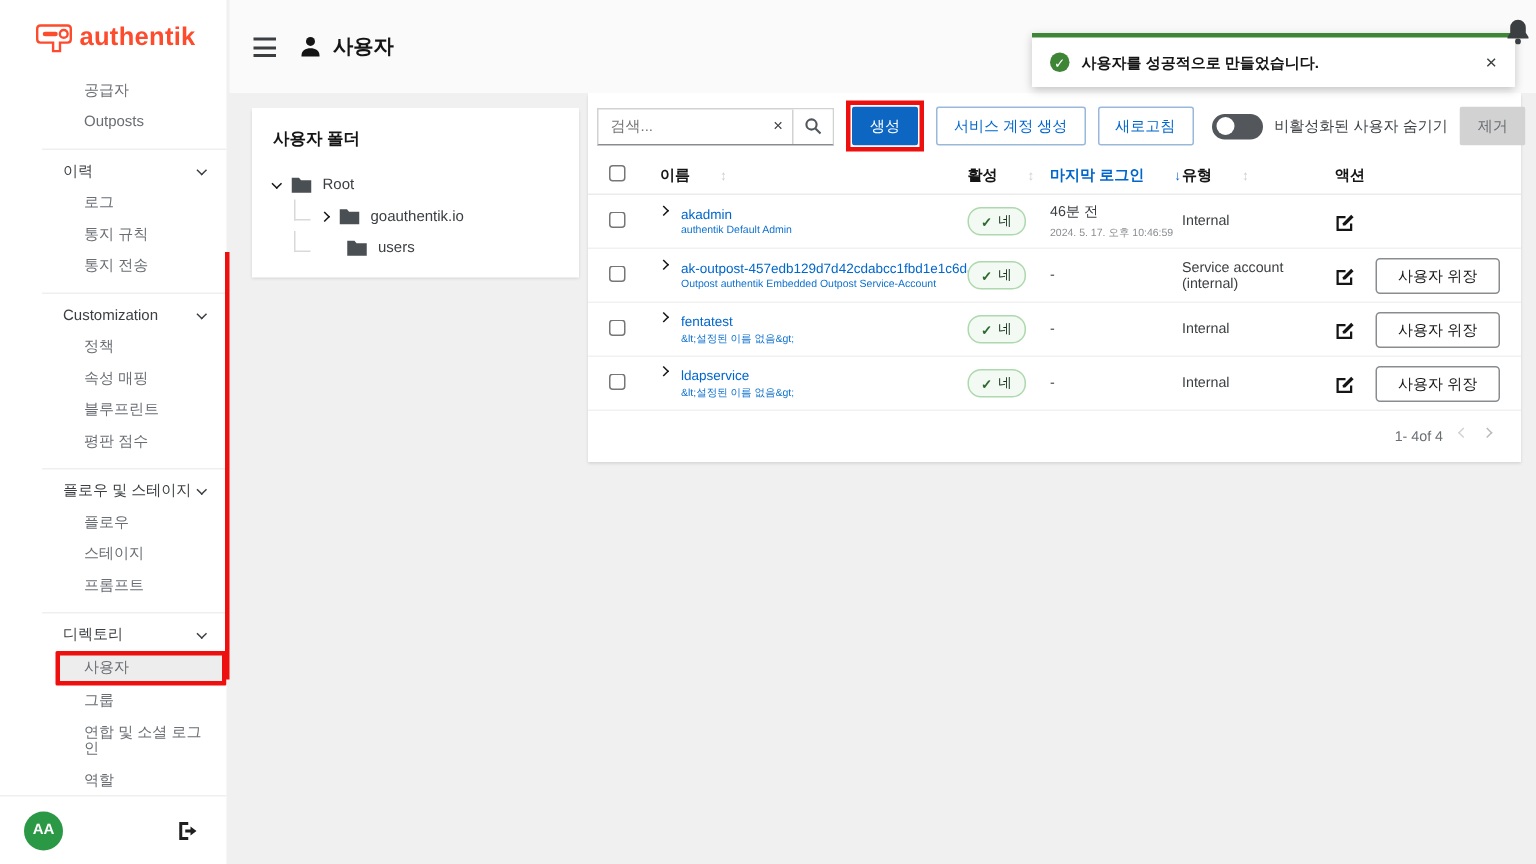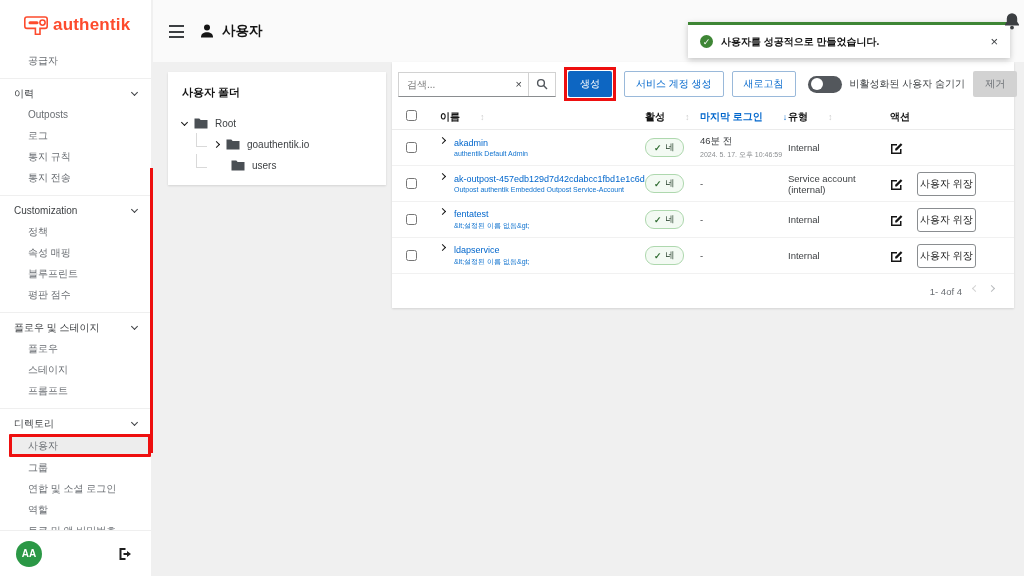--- a/index.html
+++ b/index.html
@@ -7,21 +7,21 @@
   body {
     font-family: "Liberation Sans", sans-serif;
     background:#f0f0f0; position:relative; overflow:hidden;
     color:#151515;
   }
   
   .sidebar { position:absolute; left:0; top:0; width:152px; height:576px; background:#fff;
     border-right:1px solid #f0f0f0; z-index:4; display:flex; flex-direction:column; }
   .logo-row { height:50px; display:flex; align-items:center; padding-left:24px; gap:5px; }
   .logo-text { color:#fd4b2d; font-weight:700; font-size:17px; letter-spacing:.2px; }
-  .nav { flex:1; font-size:10px; color:#6a6e73; overflow:hidden; }
+  .nav { flex:1; font-size:10px; color:#6a6e73; overflow:hidden;padding-left:28px; }
   .nav-item { padding:5px 10px 5px 28px; cursor:pointer; line-height:11px; }
   .nav-item.section { display:flex; justify-content:space-between; align-items:center;
     padding-left:14px; padding-right:14px; color:#3c3f42; margin-top:7px;
     border-top:1px solid #efefef; padding-top:9px; }
   .caret { width:5px; height:5px; border-right:1.4px solid #3c3f42; border-bottom:1.4px solid #3c3f42;
     display:inline-block; transform:rotate(45deg); margin-top:-3px; }
   .caret-right { transform:rotate(-45deg); margin-top:0; }
   .nav-item.active { background:#ededed; border:3px solid #ee0f0f; margin-left:9px;
     padding:3px 6px 3px 16px; border-radius:1px; }
   .sidebar-foot { border-top:1px solid #efefef; height:46px; display:flex; align-items:center;
@@ -88,21 +88,21 @@
   .name-sub { color:#0f72cf; font-size:7px; white-space:nowrap; overflow:hidden; }
   .badge { display:inline-flex; gap:4px; align-items:center; background:#f3faf3; border:1px solid #aed8ae;
     border-radius:9px; padding:2px 8px; font-size:9px; color:#15301a; width:max-content; }
   .badge .chk { color:#2f6b31; font-weight:700; font-size:9px; }
   .lastlogin { font-size:9.5px; color:#3c3f42; }
   .lastlogin .detail { display:block; font-size:7px; color:#8a8d90; margin-top:2px; }
   .type-cell { font-size:9.5px; color:#3c3f42; }
   .actions-cell { display:flex; align-items:center; gap:14px; }
   .edit-btn { background:none; border:0; cursor:pointer; padding:0; line-height:0; }
   .impersonate-btn { border:1px solid #8a8d90; background:#fff; border-radius:3px; font-size:10px;
-    padding:4px 2px; color:#151515; cursor:pointer; font-family:inherit; white-space:nowrap; }
+    padding:4px 14px; color:#151515; cursor:pointer; font-family:inherit; white-space:nowrap; }
   .table-foot { display:flex; justify-content:flex-end; gap:11px;
     padding:12px 20px 0 0; font-size:9.5px; color:#6a6e73; }
   
   .toast { position:absolute; left:688px; top:22px; width:322px; height:36px; background:#fff;
     border-top:3px solid #3e8635; box-shadow:0 2px 6px rgba(0,0,0,.22); z-index:11;
     display:flex; align-items:center; gap:8px; padding:0 12px; }
   .toast-check { width:13px; height:13px; border-radius:50%; background:#3e8635; color:#fff;
     font-size:9px; display:flex; align-items:center; justify-content:center; flex:none; }
   .toast-msg { font-size:10px; color:#151515; font-weight:700; flex:1; }
   .toast-close { background:none; border:0; color:#3c3f42; font-size:13px; cursor:pointer; line-height:1; }
@@ -117,25 +117,25 @@
   <div class="logo-row">
     <svg width="24" height="19" viewBox="0 0 24 19">
       <path d="M3 1h18c1.3 0 2.2.9 2.2 2.2v7c0 1.3-.9 2.2-2.2 2.2h-5v5.8h-4.6v-5.8H3c-1.3 0-2.2-.9-2.2-2.2v-7C.8 1.9 1.7 1 3 1z" fill="none" stroke="#fd4b2d" stroke-width="1.6"></path>
       <rect x="4.5" y="5.2" width="10" height="3" rx="1.5" fill="#fd4b2d"></rect>
       <circle cx="18.5" cy="6.6" r="2.6" fill="none" stroke="#fd4b2d" stroke-width="1.6"></circle>
     </svg>
     <span class="logo-text">authentik</span>
   </div>
   <nav class="nav">
     <div class="nav-item">공급자</div>
+    <div class="nav-item">Outposts</div>
     <div class="nav-item section">
       <span>이력</span>
       <span class="caret"></span>
     </div>
-    <div class="nav-item">Outposts</div>
     <div class="nav-item">로그</div>
     <div class="nav-item">통지 규칙</div>
     <div class="nav-item">통지 전송</div>
     <div class="nav-item section">
       <span>Customization</span>
       <span class="caret"></span>
     </div>
     <div class="nav-item">정책</div>
     <div class="nav-item">속성 매핑</div>
     <div class="nav-item">블루프린트</div>

